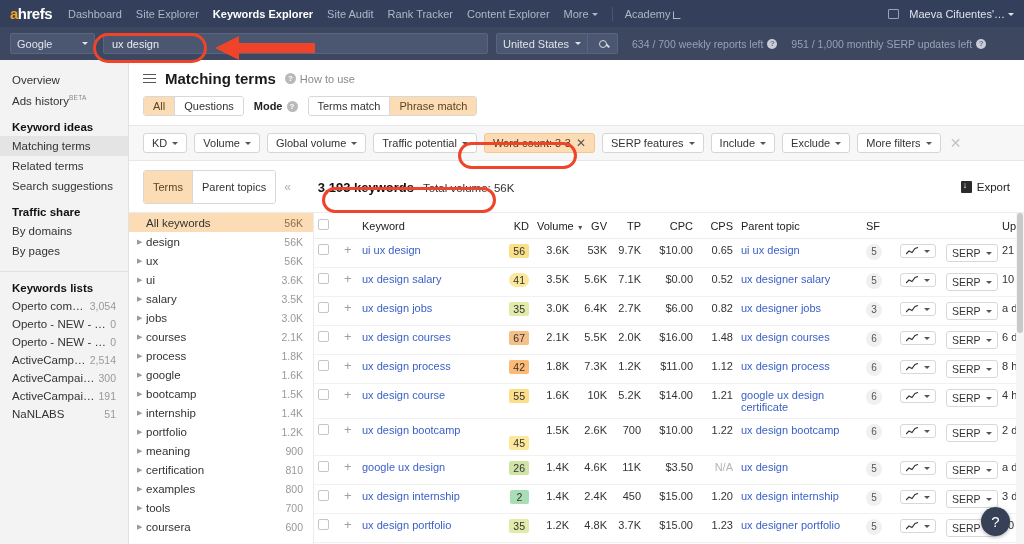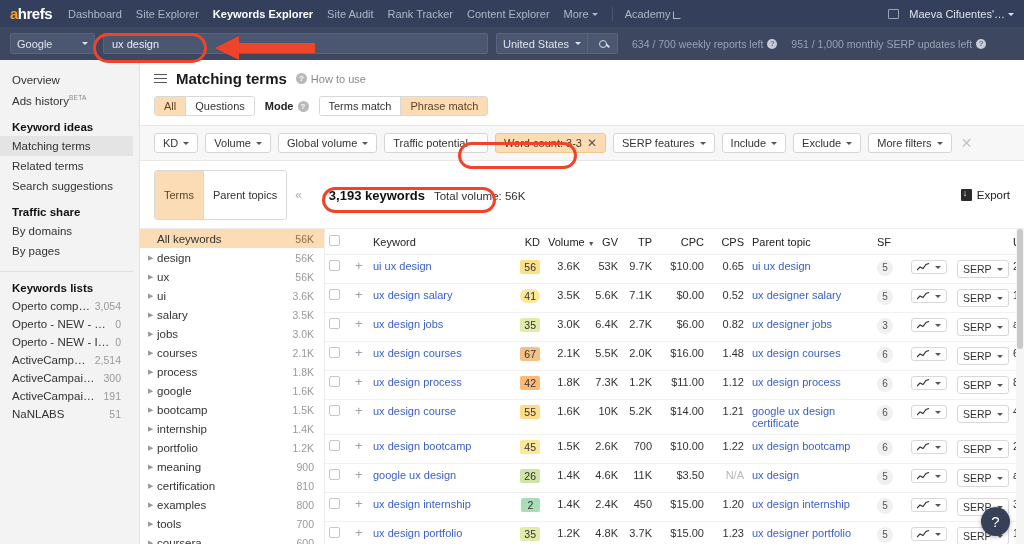--- a/index.html
+++ b/index.html
@@ -68,22 +68,22 @@
     width: 10px; height: 10px; border-radius: 50%; background: #6b7590; color: #3d4860;
     font-size: 8px; line-height: 10px; text-align: center; font-weight: bold;
   }
   .qmark.light { background:#c8cdd8; color:#6d7588; }
 
   
   .body-wrap { display: flex; height: 484px; }
 
   
   .sidebar {
-    width: 140px; background: #f3f3f3; border-right: 1px solid #e2e2e2;
-    padding: 10px 6px 0 0; flex-shrink: 0; overflow: hidden;
+    width: 129px; background: #f3f3f3; border-right: 1px solid #e2e2e2;
+    padding: 10px 0 0 0; flex-shrink: 0; overflow: hidden;
   }
   .sb-item {
     padding: 4px 12px; font-size: 11.5px; color: #333; cursor: pointer; white-space: nowrap;
   }
   .sb-item.active { background: #e4e4e4; }
   .sb-head {
     padding: 10px 12px 3px; font-size: 11.5px; font-weight: bold; color: #111;
   }
   .beta { font-size: 6.5px; vertical-align: super; color: #888; letter-spacing: 0.3px; }
   .sb-div { height: 1px; background: #e0e0e0; margin: 10px 0 0 0; }
@@ -124,21 +124,21 @@
     display: flex; align-items: center; gap: 5px; white-space: nowrap;
   }
   .fbtn .cr { border-left: 3px solid transparent; border-right: 3px solid transparent;
               border-top: 3.5px solid #555; }
   .fbtn.active-filter { background: #fbdcb4; border-color: #f0c894; color: #4a3a22; }
   .x-close { font-size: 12px; color: #555; line-height: 1; cursor: pointer; }
   .x-grey { color: #c2c2c2; font-size: 14px; cursor: pointer; margin-left: 2px; }
 
   .count-row { padding: 9px 14px 8px; display: flex; align-items: center; }
   .seg2 { display: flex; border: 1px solid #d8d8d8; border-radius: 3px; overflow: hidden; }
-  .seg2 div { padding: 18px 9px; font-size: 11px; background: #fff; cursor: pointer; color:#333;
+  .seg2 div { padding: 10px 9px; font-size: 11px; background: #fff; cursor: pointer; color:#333;
               border-right: 1px solid #d8d8d8; }
   .seg2 div:last-child { border-right: none; }
   .seg2 div.on { background: #fbdcb4; color: #5a4528; }
   .collapse { color: #b0b0b0; font-size: 12px; margin-left: 8px; cursor: pointer; letter-spacing:-1px;}
   .kw-summary { margin-left: 28px; display: flex; align-items: baseline; gap: 9px; }
   .kw-summary .n { font-size: 13px; font-weight: bold; color: #111; }
   .kw-summary .tv { font-size: 11.5px; color: #333; }
   .export { margin-left: auto; display: flex; align-items: center; gap: 5px; font-size: 11.5px;
             color: #222; cursor: pointer; }
   .dl-icon { width: 11px; height: 12px; background: #2b2b2b; border-radius: 1px; position: relative; }
@@ -660,21 +660,21 @@
                     <span>SERP</span>
                     <i class="cr" style="border-left:3px solid transparent;border-right:3px solid transparent;border-top:3.5px solid #555"></i>
                   </span></td>
               <td class="l">4 hours</td>
 
             </tr>
             <tr>
               <td class="l"><span class="cb"></span></td>
               <td class="l"><span class="plus">+</span></td>
               <td class="l"><span class="kw-link">ux design bootcamp</span></td>
-              <td><span class="kd-badge" style="background: rgb(251, 232, 154);">45</span></td>
+              <td><span class="kd-badge" style="background: rgb(251, 232, 154); margin-top: 12px;">45</span></td>
               <td>1.5K</td>
               <td>2.6K</td>
               <td>700</td>
               <td>$10.00</td>
               <td>1.22</td>
               <td class="l"><span class="kw-link">ux design bootcamp</span></td>
               <td class="l"><span class="sf-badge">6</span></td>
               <td class="l"><span class="mini-btn">
                     <svg class="spark" viewBox="0 0 13 8">
                       <polyline points="0,7 3,4 6,5.5 9,1.5 12,0.5" fill="none" stroke="#333" stroke-width="1.2"></polyline>

